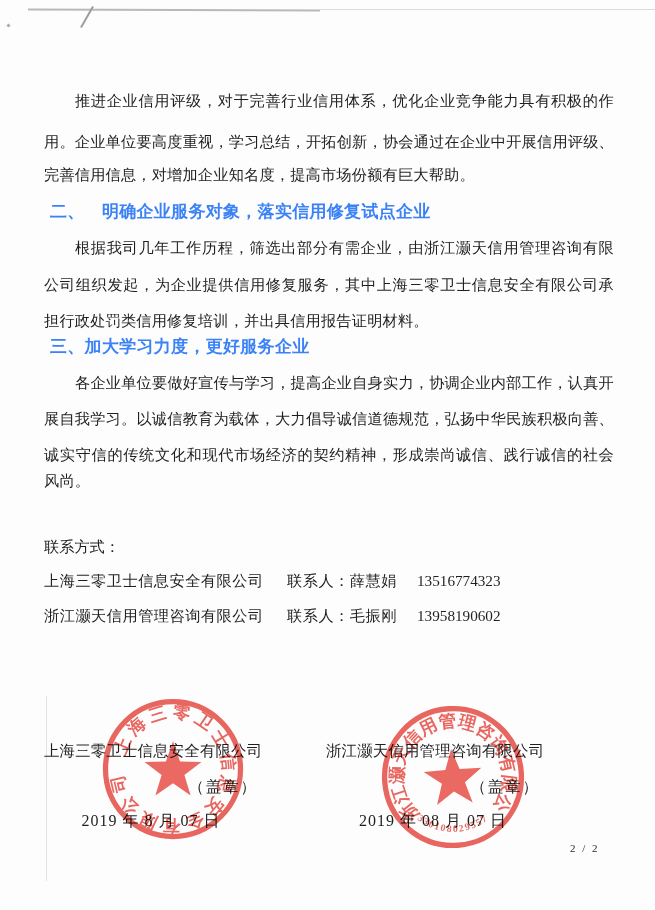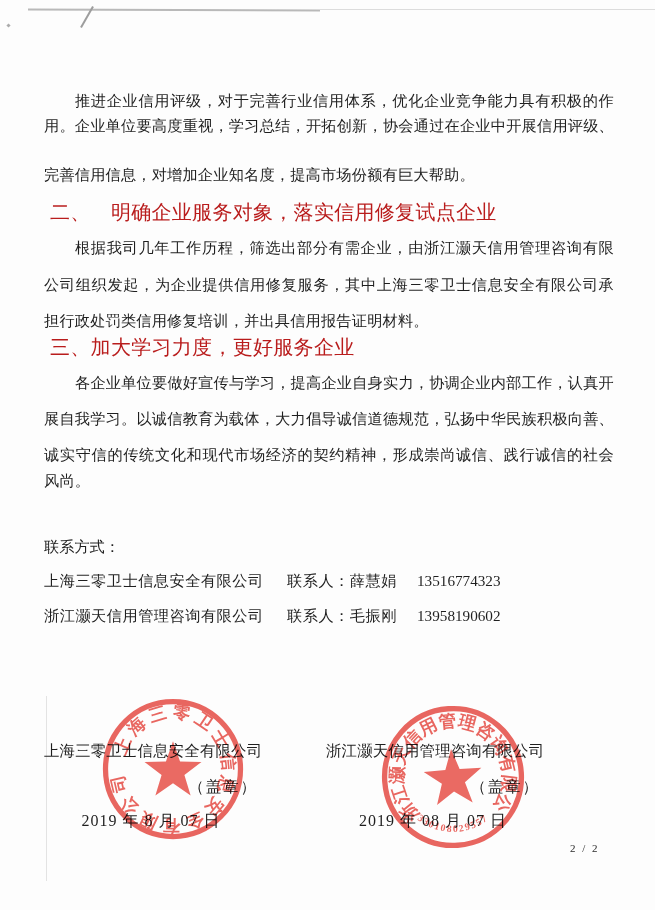--- a/index.html
+++ b/index.html
@@ -20,21 +20,21 @@
   
   .line{
     position:absolute;left:44px;width:570px;height:22px;
     font-size:15.2px;line-height:20px;letter-spacing:.2px;
     text-align:justify;text-align-last:justify;white-space:nowrap;
   }
   .line.lastline{text-align-last:left;}
   .line.indent{text-indent:31px;}
   .heading{
     position:absolute;left:50px;width:570px;height:22px;
-    font-size:20px;line-height:20px;font-weight:400;color:#b91c1c;
+    font-size:17px;line-height:20px;font-weight:700;color:#3b82f6;
     white-space:nowrap;letter-spacing:.3px;
   }
   
   .contact-heading{position:absolute;left:44px;font-size:15.2px;line-height:20px;}
   .contact-row{position:absolute;left:44px;width:500px;height:20px;font-size:15.2px;line-height:20px;}
   .contact-row .company{position:absolute;left:0;letter-spacing:.5px;}
   .contact-row .person{position:absolute;left:243px;letter-spacing:.5px;}
   .contact-row .phone{position:absolute;left:373px;font-family:"Liberation Serif","DejaVu Serif",serif;}
   
   .sig{position:absolute;width:214px;top:733px;height:100px;}
@@ -59,21 +59,21 @@
 
 <div class="page">
 
   <div class="art a1"></div>
   <div class="art a2"></div>
   <div class="art a3"></div>
   <div class="art a4"></div>
   <div class="art a5"></div>
 
   <div class="line indent" style="top:83px">推进企业信用评级，对于完善行业信用体系，优化企业竞争能力具有积极的作</div>
-  <div class="line" style="top:108px">用。企业单位要高度重视，学习总结，开拓创新，协会通过在企业中开展信用评级、</div>
+  <div class="line" style="top:124px">用。企业单位要高度重视，学习总结，开拓创新，协会通过在企业中开展信用评级、</div>
   <div class="line lastline" style="top:157px">完善信用信息，对增加企业知名度，提高市场份额有巨大帮助。</div>
 
   <div class="heading" style="top:194px">二、　明确企业服务对象，落实信用修复试点企业</div>
 
   <div class="line indent" style="top:230px">根据我司几年工作历程，筛选出部分有需企业，由浙江灏天信用管理咨询有限</div>
   <div class="line" style="top:267px">公司组织发起，为企业提供信用修复服务，其中上海三零卫士信息安全有限公司承</div>
   <div class="line lastline" style="top:303px">担行政处罚类信用修复培训，并出具信用报告证明材料。</div>
 
   <div class="heading" style="top:329px">三、加大学习力度，更好服务企业</div>
 

